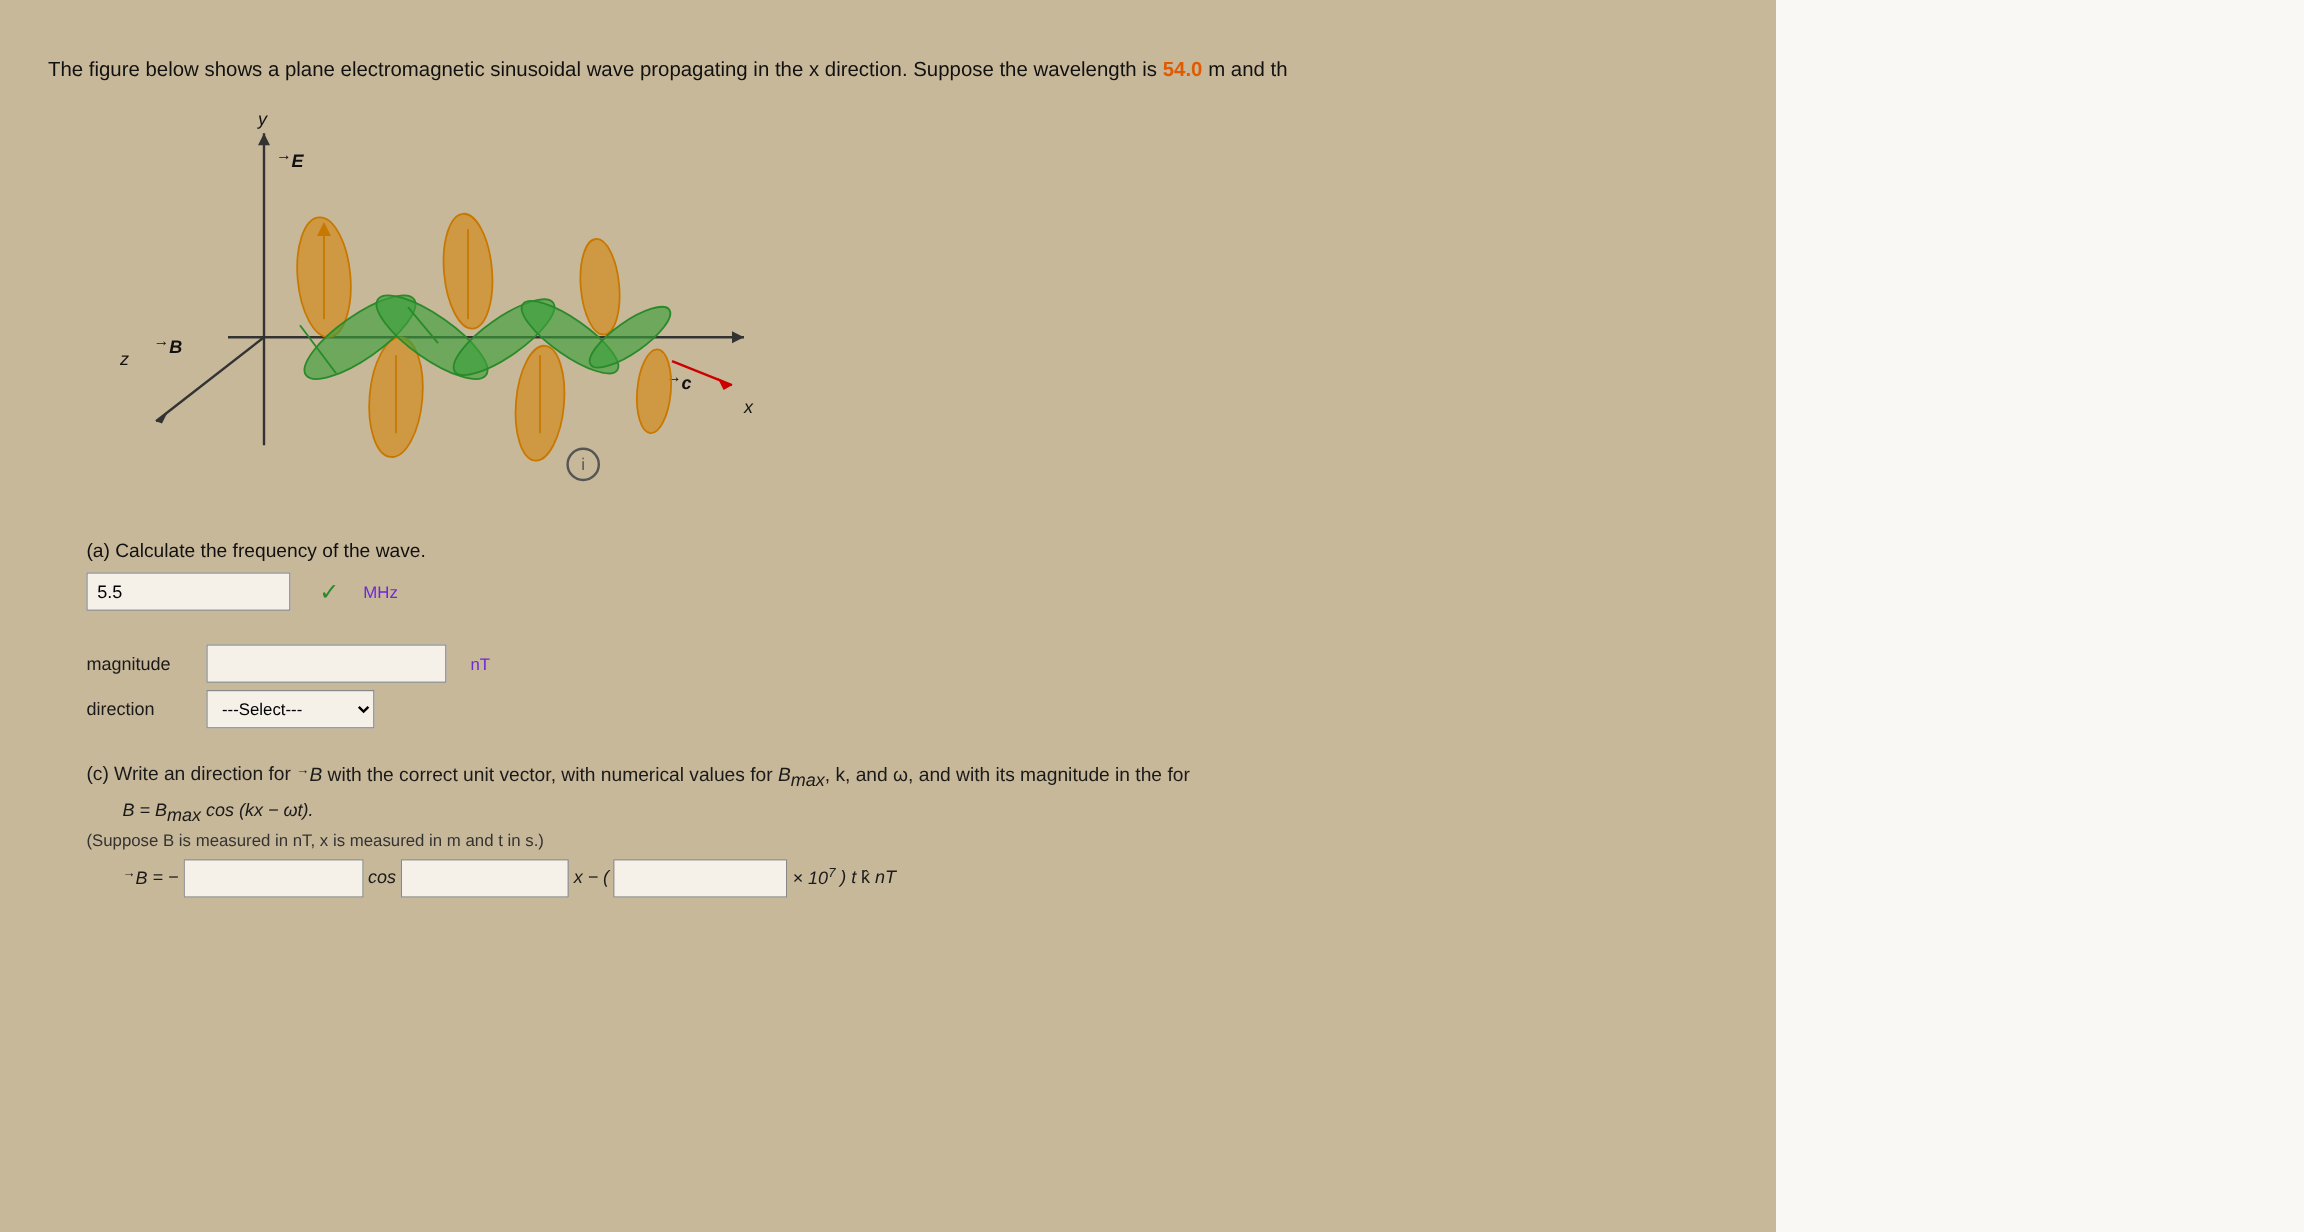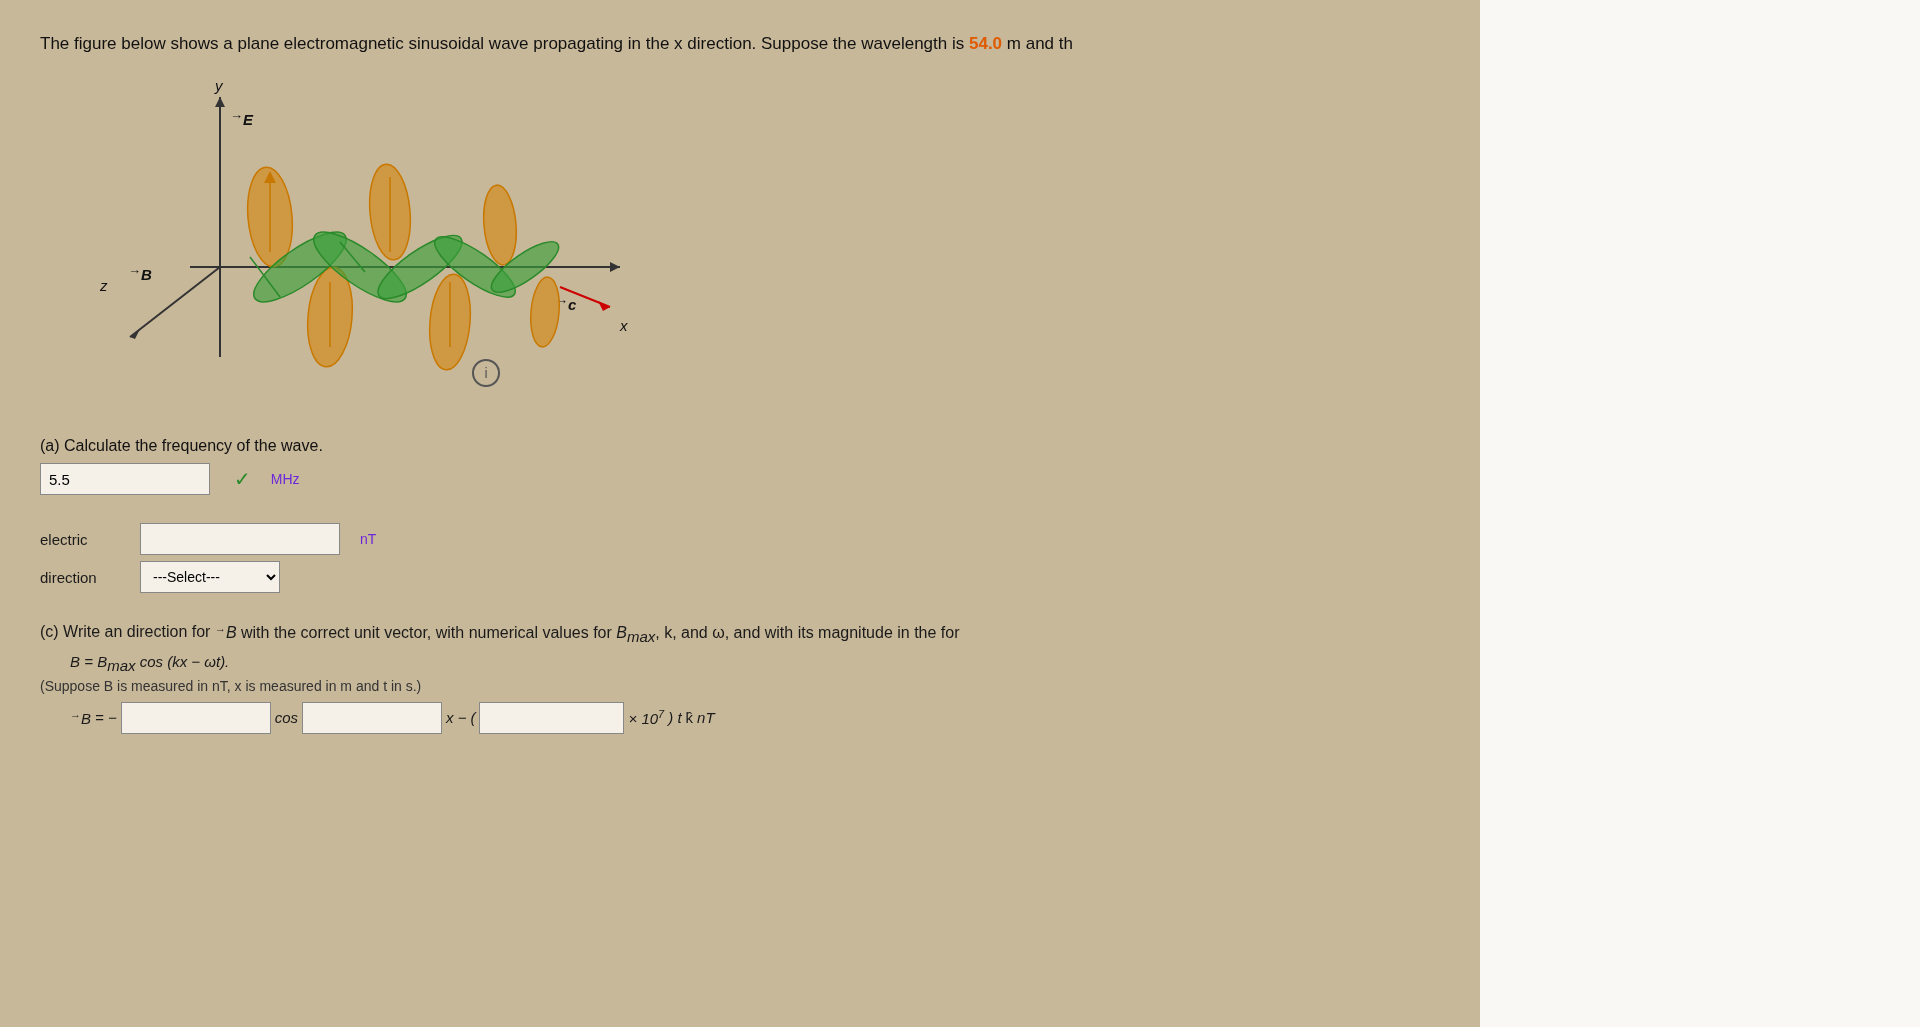--- a/index.html
+++ b/index.html
@@ -6,21 +6,21 @@
     body {
       background-color: #c8b89a;
       font-family: Arial, sans-serif;
       font-size: 16px;
       color: #1a1a1a;
       width: 1920px;
       min-height: 1027px;
       overflow-x: hidden;
     }
     .page-container {
-      padding: 30px 40px;
+      padding: 44px 40px;
       max-width: 1920px;
     }
     .question-text {
       font-size: 17px;
       line-height: 1.6;
       margin-bottom: 20px;
       color: #111;
     }
     .highlight {
       color: #e05a00;
@@ -60,20 +60,21 @@
       border: 2px solid #555;
       display: flex;
       align-items: center;
       justify-content: center;
       font-size: 14px;
       color: #555;
       background: rgba(200,184,154,0.7);
     }
     .part-section {
       margin-bottom: 28px;
+      margin-left: 32px;
     }
     .part-label {
       font-size: 16px;
       font-weight: normal;
       margin-bottom: 8px;
       color: #111;
     }
     .input-row {
       display: flex;
       align-items: center;
@@ -247,21 +248,21 @@
     <div class="part-label">(a) Calculate the frequency of the wave.</div>
     <div class="input-row">
       <input type="text" value="5.5" style="width: 170px;">
       <span class="check-icon">✓</span>
       <span class="unit-label">MHz</span>
     </div>
   </div>
 
   <div class="part-section">
     <div class="input-row">
-      <span class="field-label">electric</span>
+      <span class="field-label">magnitude</span>
       <input type="text" style="width: 200px;">
       <span class="unit-label">nT</span>
     </div>
     <div class="input-row">
       <span class="field-label">direction</span>
       <select>
         <option>---Select---</option>
         <option>+x direction</option>
         <option>-x direction</option>
         <option>+y direction</option>

